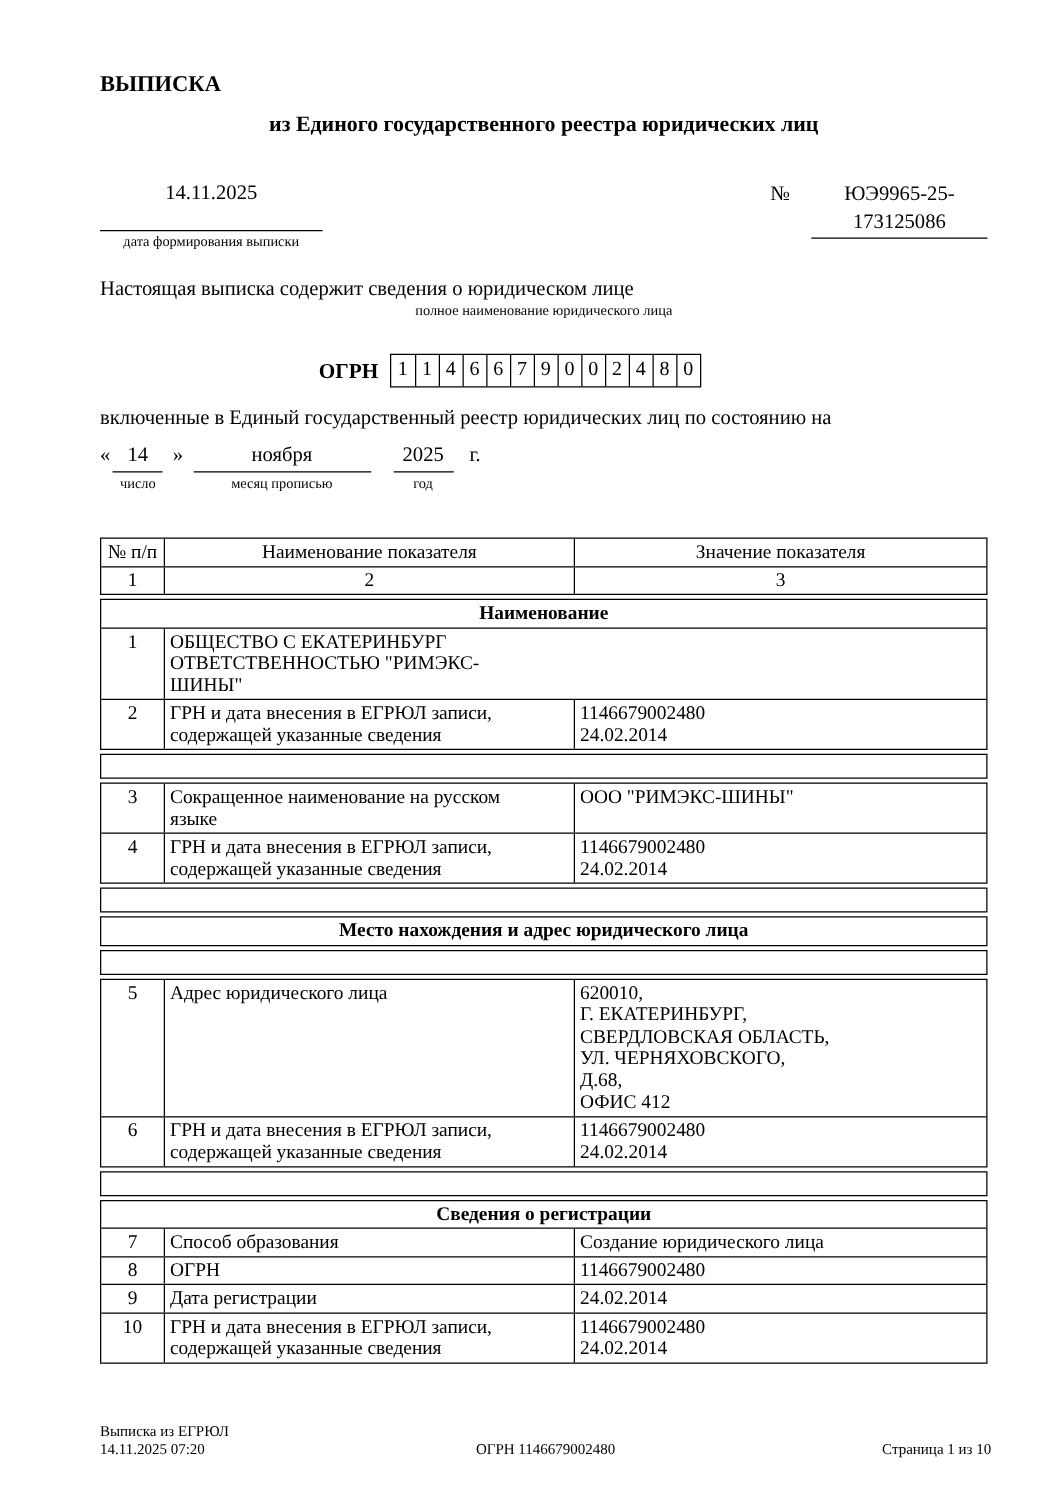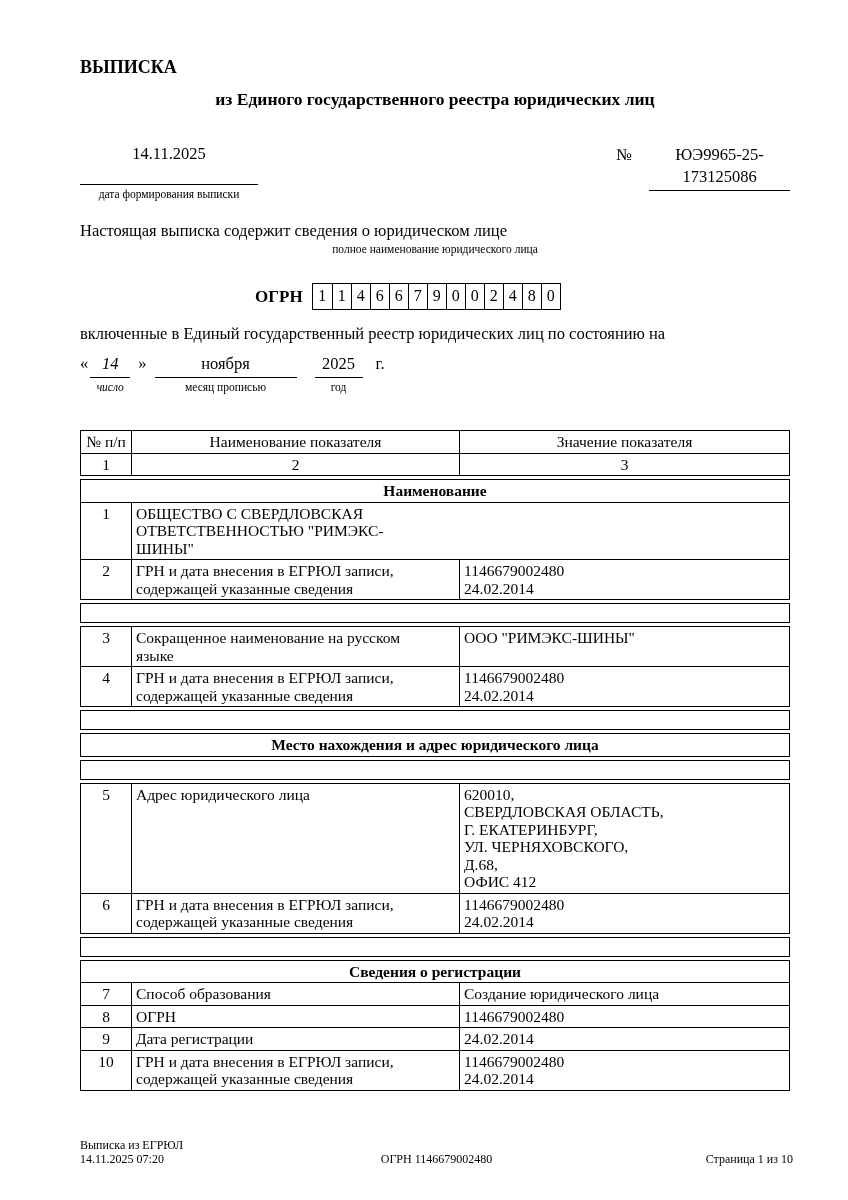--- a/index.html
+++ b/index.html
@@ -84,21 +84,21 @@
     display: flex;
     align-items: flex-start;
     font-size: 16.5px;
   }
   .seg { text-align: center; }
   .seg-val {
     border-bottom: 1px solid #000;
     height: 25px;
     line-height: 22px;
   }
-  .seg-day { width: 40px; margin-left: 2px; font-style: italic; }
+  .seg-day { width: 40px; margin-left: 2px; }
   .seg-month { width: 142px; margin-left: 8px; }
   .seg-year { width: 48px; margin-left: 18px; }
   .q { line-height: 22px; }
   .year-suffix { margin-left: 13px; line-height: 22px; }
 
   
   .egrul-table { margin-top: 37px; }
   .tblock { border: 1px solid #000; }
   .tblock + .tblock { margin-top: 3px; }
   .trow { display: flex; align-items: stretch; }
@@ -208,21 +208,21 @@
           <div class="tcell col2">3</div>
         </div>
       </div>
       <div class="tblock">
         <div class="trow section">
           <div class="tcell sec">Наименование</div>
         </div>
         <div class="trow data">
           <div class="tcell col0">1</div>
           <div class="tcell col2">
-            <div>ОБЩЕСТВО С СВЕРДЛОВСКАЯ</div>
+            <div>ОБЩЕСТВО С ЕКАТЕРИНБУРГ</div>
             <div>ОТВЕТСТВЕННОСТЬЮ "РИМЭКС-</div>
             <div>ШИНЫ"</div>
           </div>
         </div>
         <div class="trow data">
           <div class="tcell col0">2</div>
           <div class="tcell col1">
             <div>ГРН и дата внесения в ЕГРЮЛ записи,</div>
             <div>содержащей указанные сведения</div>
           </div>
@@ -270,22 +270,22 @@
         <div class="trow spacer"></div>
       </div>
       <div class="tblock">
         <div class="trow data">
           <div class="tcell col0">5</div>
           <div class="tcell col1">
             <div>Адрес юридического лица</div>
           </div>
           <div class="tcell col2">
             <div>620010,</div>
+            <div>Г. ЕКАТЕРИНБУРГ,</div>
             <div>СВЕРДЛОВСКАЯ ОБЛАСТЬ,</div>
-            <div>Г. ЕКАТЕРИНБУРГ,</div>
             <div>УЛ. ЧЕРНЯХОВСКОГО,</div>
             <div>Д.68,</div>
             <div>ОФИС 412</div>
           </div>
         </div>
         <div class="trow data">
           <div class="tcell col0">6</div>
           <div class="tcell col1">
             <div>ГРН и дата внесения в ЕГРЮЛ записи,</div>
             <div>содержащей указанные сведения</div>

